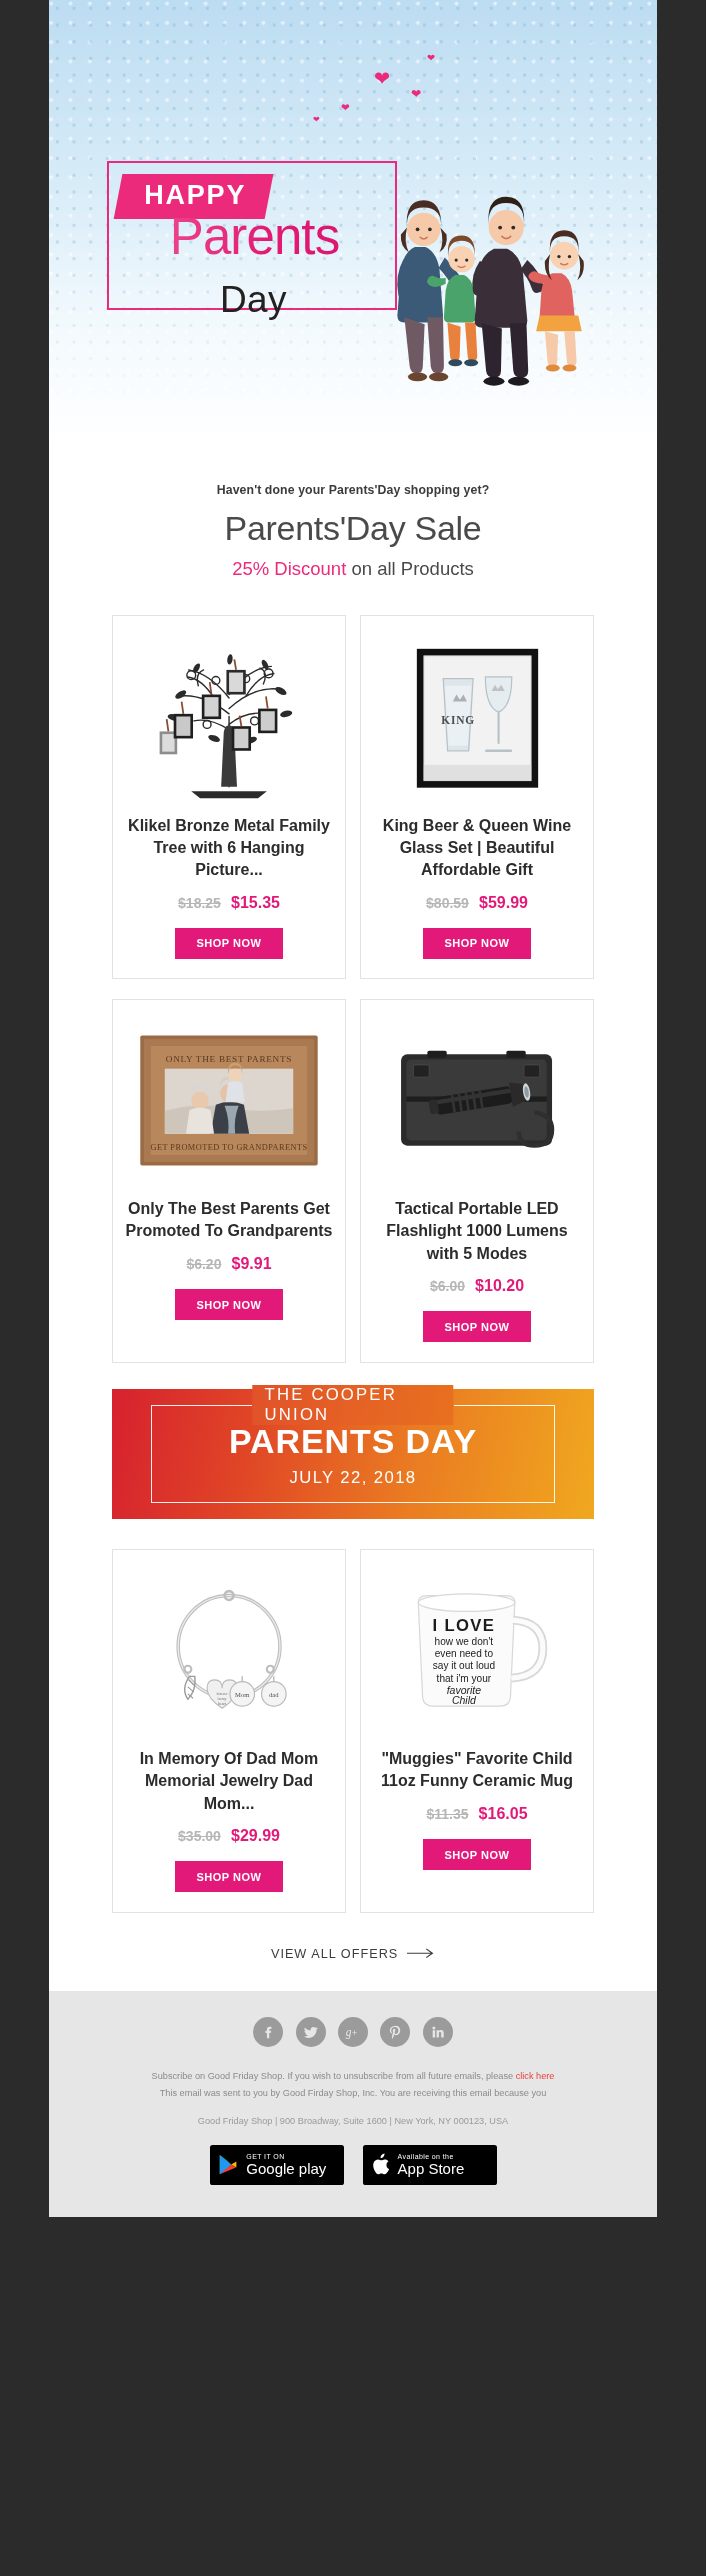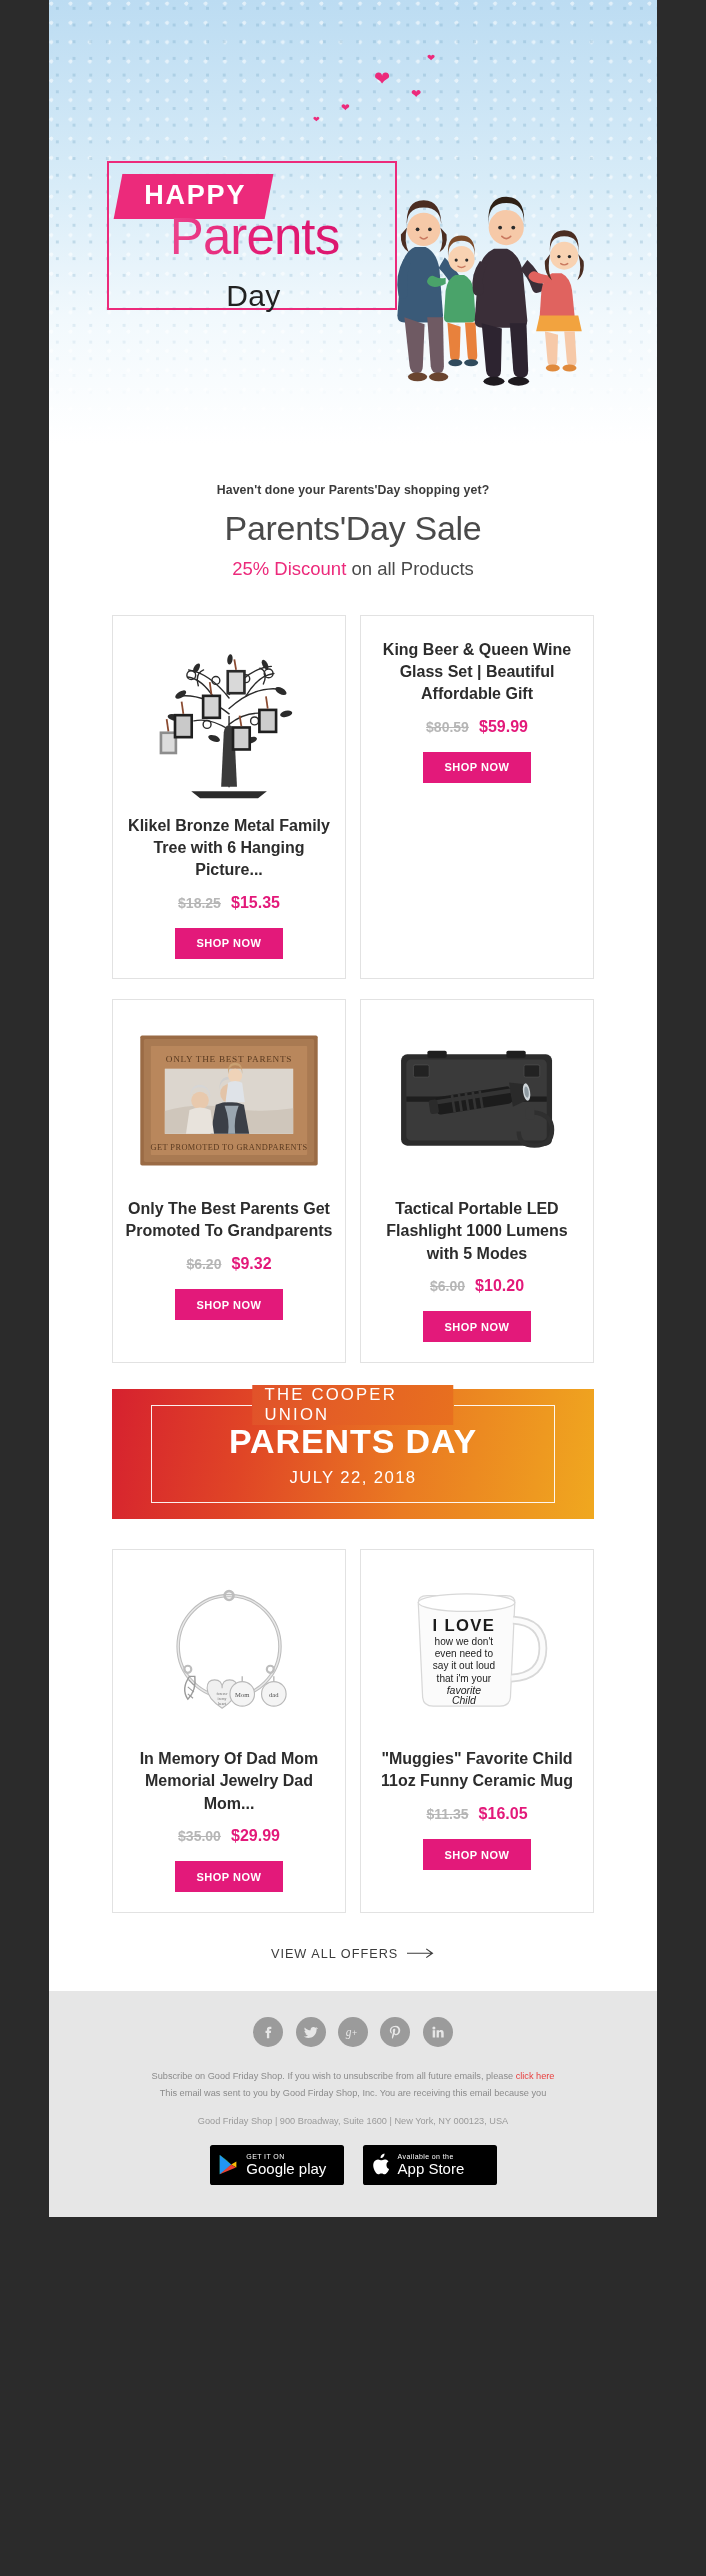--- a/index.html
+++ b/index.html
@@ -55,21 +55,21 @@
     font-size: 51px; font-weight: 300; line-height: 1;
     background: linear-gradient(90deg, #f05a9a 0%, #e31a73 55%, #d6156c 100%);
     -webkit-background-clip: text; background-clip: text;
     color: transparent;
     letter-spacing: -0.9px;
   }
   .day-wrap {
     position: absolute; left: 58px; top: 279px; width: 293px;
     display: flex; align-items: center; justify-content: center;
   }
-  .day-word { font-size: 30px; font-weight: 300; color: #222; padding: 0 10.5px; letter-spacing: 0.4px; }
+  .day-word { font-size: 37px; font-weight: 300; color: #222; padding: 0 10.5px; letter-spacing: 0.4px; }
 
   
   .family { position: absolute; right: 12.3px; bottom: 37px; width: 281px; height: 264px; }
 
   
   .sale { padding: 39px 16px 16px; text-align: center; background: #fff; }
   .sale-kicker { font-size: 12.3px; font-weight: bold; color: #3b3b3b; letter-spacing: 0.1px; }
   .sale-title { font-size: 34px; font-weight: 300; color: #4a4a4a; margin-top: 12.3px; letter-spacing: -0.3px; }
   .sale-sub { font-size: 18.5px; font-weight: 300; color: #4a4a4a; margin-top: 9.7px; }
   .sale-sub .disc { color: #ec2a7b; }
@@ -310,20 +310,38 @@
       </div>
       <div class="ptitle">Klikel Bronze Metal Family Tree with 6 Hanging Picture...</div>
       <div class="prices">
         <span class="old">$18.25</span>
         <span class="new">$15.35</span>
       </div>
       <button class="shop">SHOP NOW</button>
     </div>
 
     <div class="card">
+      <div class="thumb">
+        <svg width="167" height="167" viewBox="0 0 190 190">
+          <rect x="26" y="18" width="138" height="158" fill="#111"></rect>
+          <rect x="34" y="26" width="122" height="142" fill="#f2f2f2"></rect>
+          <rect x="34" y="26" width="122" height="142" fill="none" stroke="#cfcfcf"></rect>
+
+          <path d="M56 52 l34 0 l-5 82 l-24 0z" fill="#dfe6ea" stroke="#b6c1c8" stroke-width="1.4"></path>
+          <path d="M58 60 l30 0 l-4 68 l-22 0z" fill="#eef3f6" opacity=".8"></path>
+          <text x="73" y="104" font-family="Liberation Serif, serif" font-size="13" font-weight="bold" fill="#4d4d4d" text-anchor="middle" letter-spacing="1">KING</text>
+          <path d="M67 78 l4 -8 l4 6 l4 -6 l4 8z" fill="#6f6f6f" opacity=".5"></path>
+
+          <path d="M104 50 q0 34 15 40 q15 -6 15 -40z" fill="#e6edf1" stroke="#b6c1c8" stroke-width="1.4"></path>
+          <path d="M119 90 l0 36" stroke="#b6c1c8" stroke-width="2.4"></path>
+          <path d="M105 134 l28 0" stroke="#b6c1c8" stroke-width="3" stroke-linecap="round"></path>
+          <path d="M111 66 l4 -7 l3 5 l4 -5 l4 7z" fill="#8f8f8f" opacity=".45"></path>
+          <rect x="34" y="150" width="122" height="18" fill="#e0e0e0"></rect>
+        </svg>
+      </div>
       <div class="ptitle">King Beer &amp; Queen Wine Glass Set | Beautiful Affordable Gift</div>
       <div class="prices">
         <span class="old">$80.59</span>
         <span class="new">$59.99</span>
       </div>
       <button class="shop">SHOP NOW</button>
     </div>
   </div>
 
   <div class="grid">
@@ -349,21 +367,21 @@
             <path d="M71 86 q0 -13 11 -13 q11 0 11 13 q2 -6 -2 -11 q-4 -5 -10 -5 q-11 1 -10 16z" fill="#d6d6d6"></path>
             <path d="M70 99 q12 -6 24 0 l4 27 l-32 0z" fill="#e8e3dc"></path>
           </g>
           <text x="115" y="44" font-family="Liberation Serif, serif" font-size="10.5" fill="#5a3a20" text-anchor="middle" letter-spacing=".8">ONLY THE BEST PARENTS</text>
           <text x="115" y="144" font-family="Liberation Serif, serif" font-size="9.5" fill="#5a3a20" text-anchor="middle" letter-spacing=".5">GET PROMOTED TO GRANDPARENTS</text>
         </svg>
       </div>
       <div class="ptitle">Only The Best Parents Get Promoted To Grandparents</div>
       <div class="prices">
         <span class="old">$6.20</span>
-        <span class="new">$9.32</span>
+        <span class="new">$9.91</span>
       </div>
       <button class="shop">SHOP NOW</button>
     </div>
 
     <div class="card">
       <div class="thumb">
         <svg width="198" height="158" viewBox="0 0 225 180">
           <rect x="26" y="38" width="172" height="104" rx="7" fill="#2b2b2b"></rect>
           <rect x="32" y="44" width="160" height="92" rx="5" fill="#3a3a3a"></rect>
           <rect x="32" y="86" width="160" height="6" fill="#1e1e1e"></rect>

